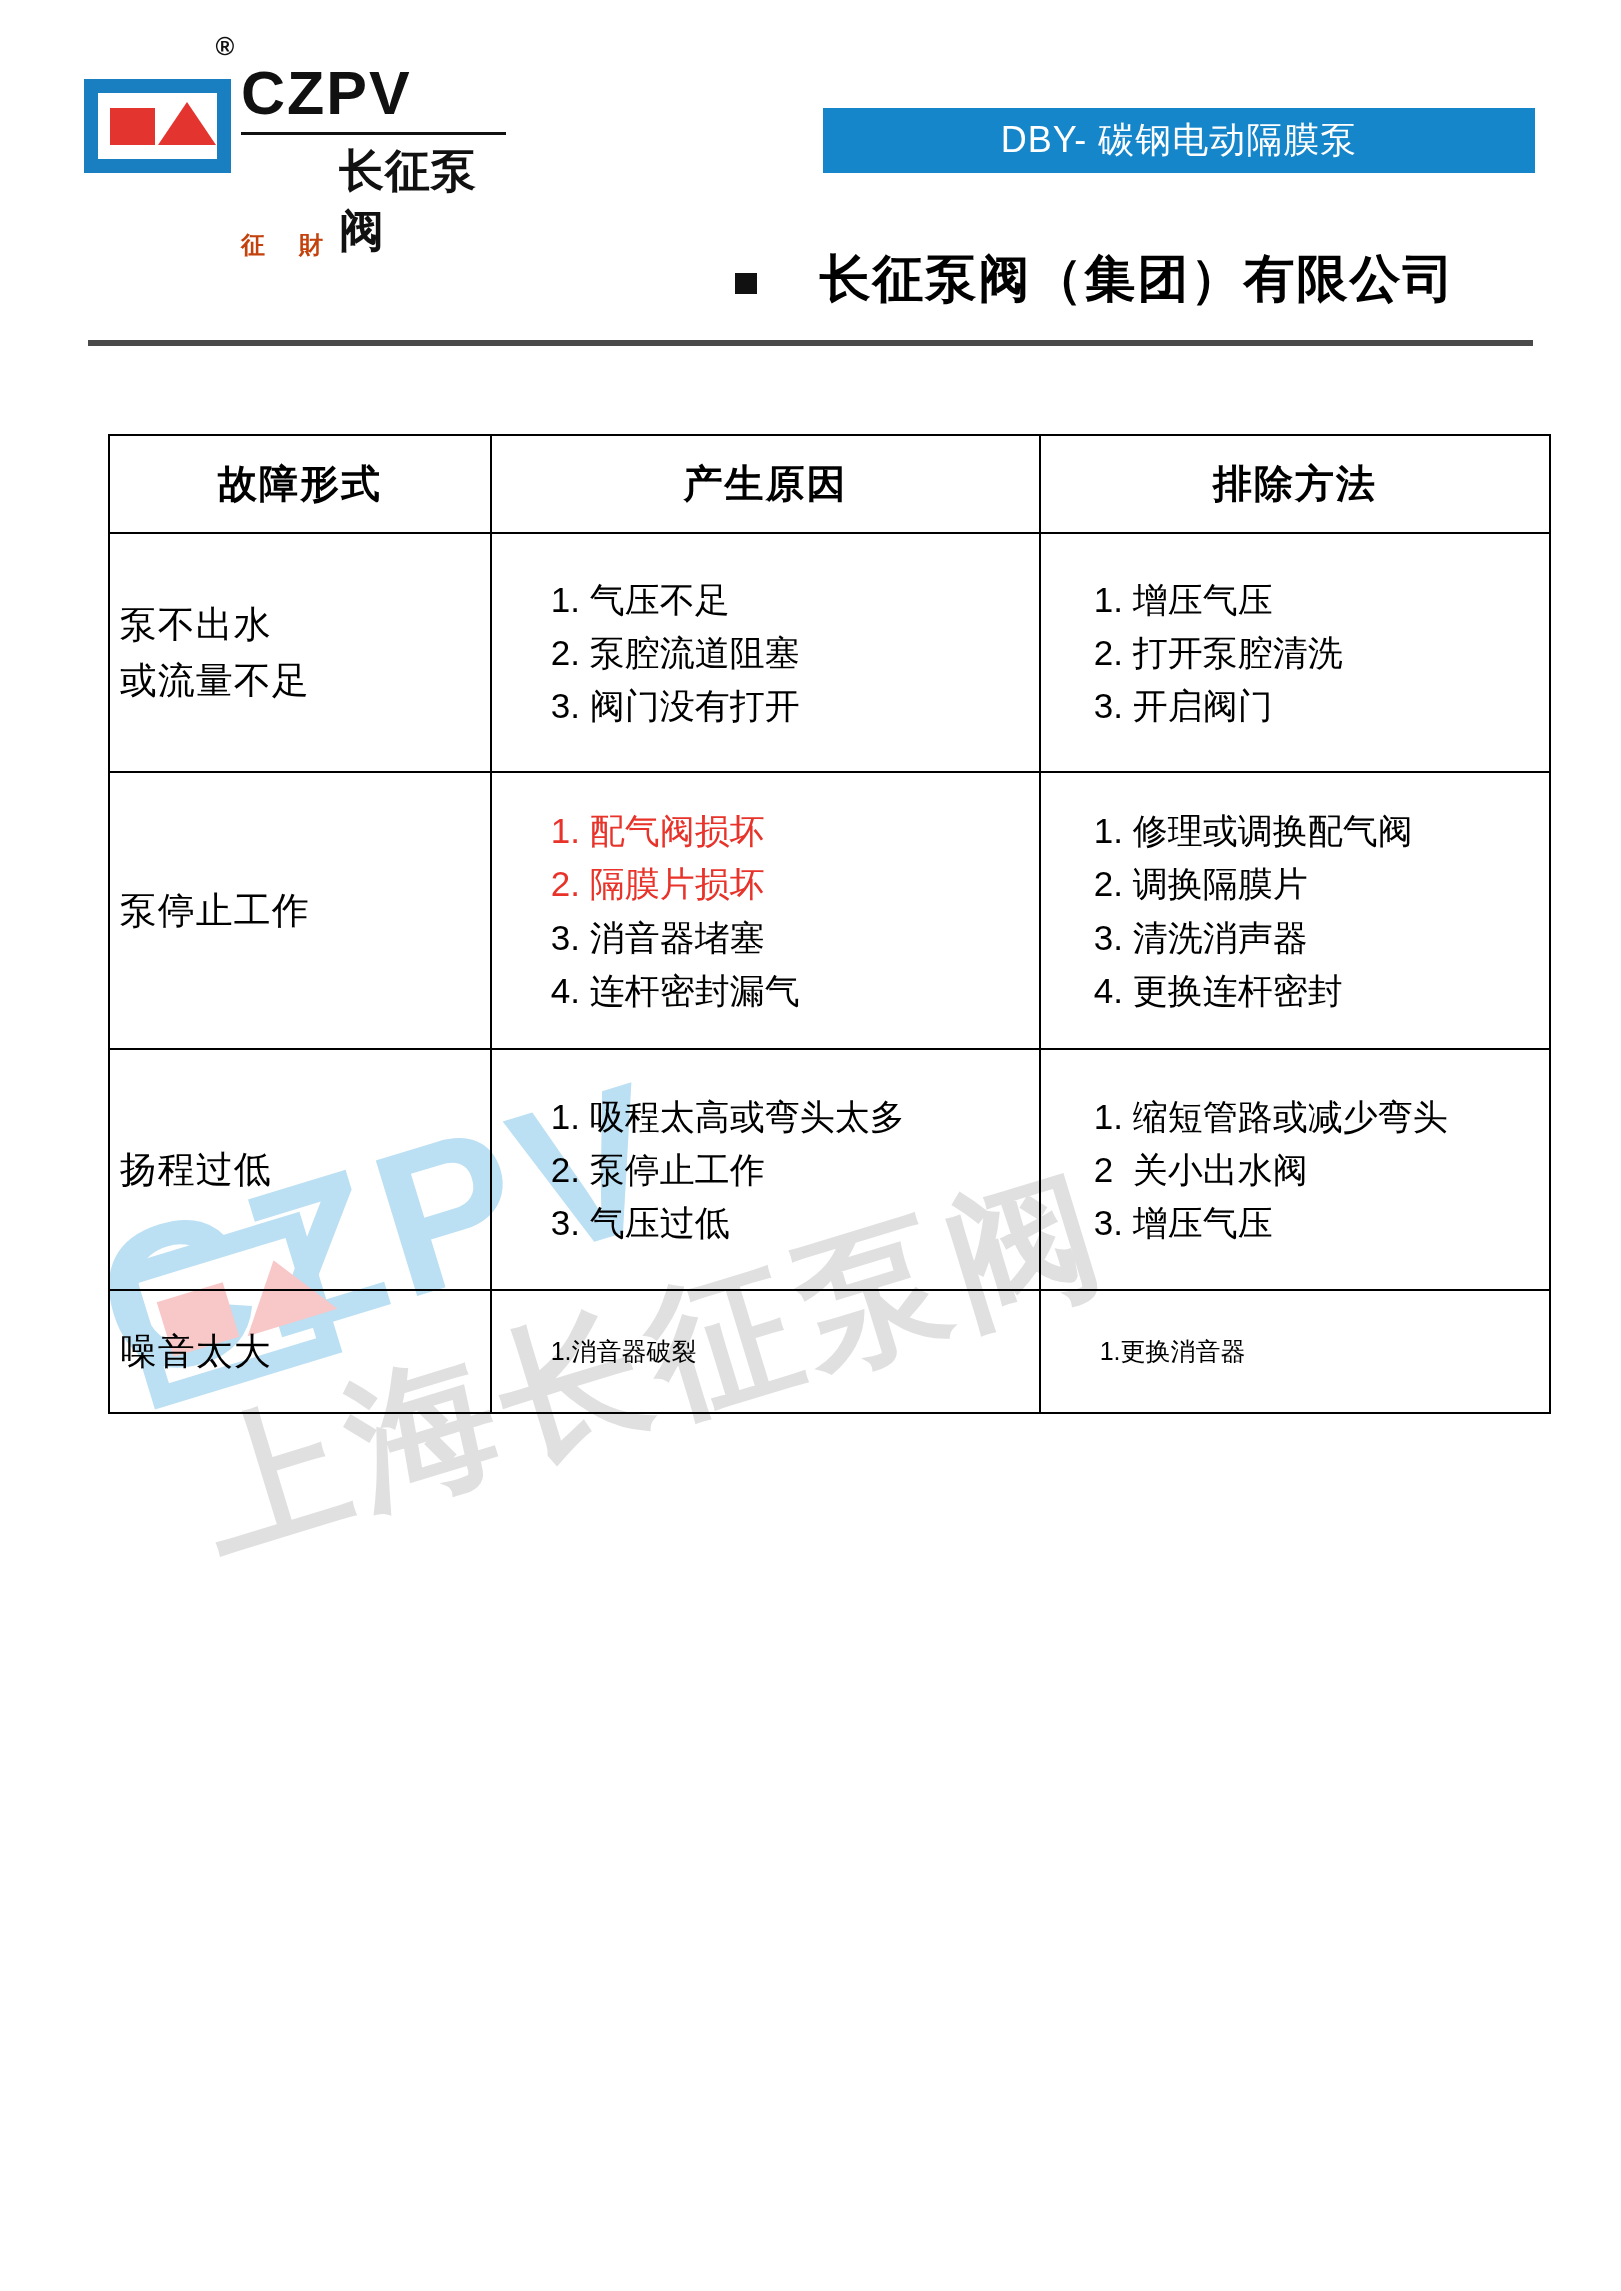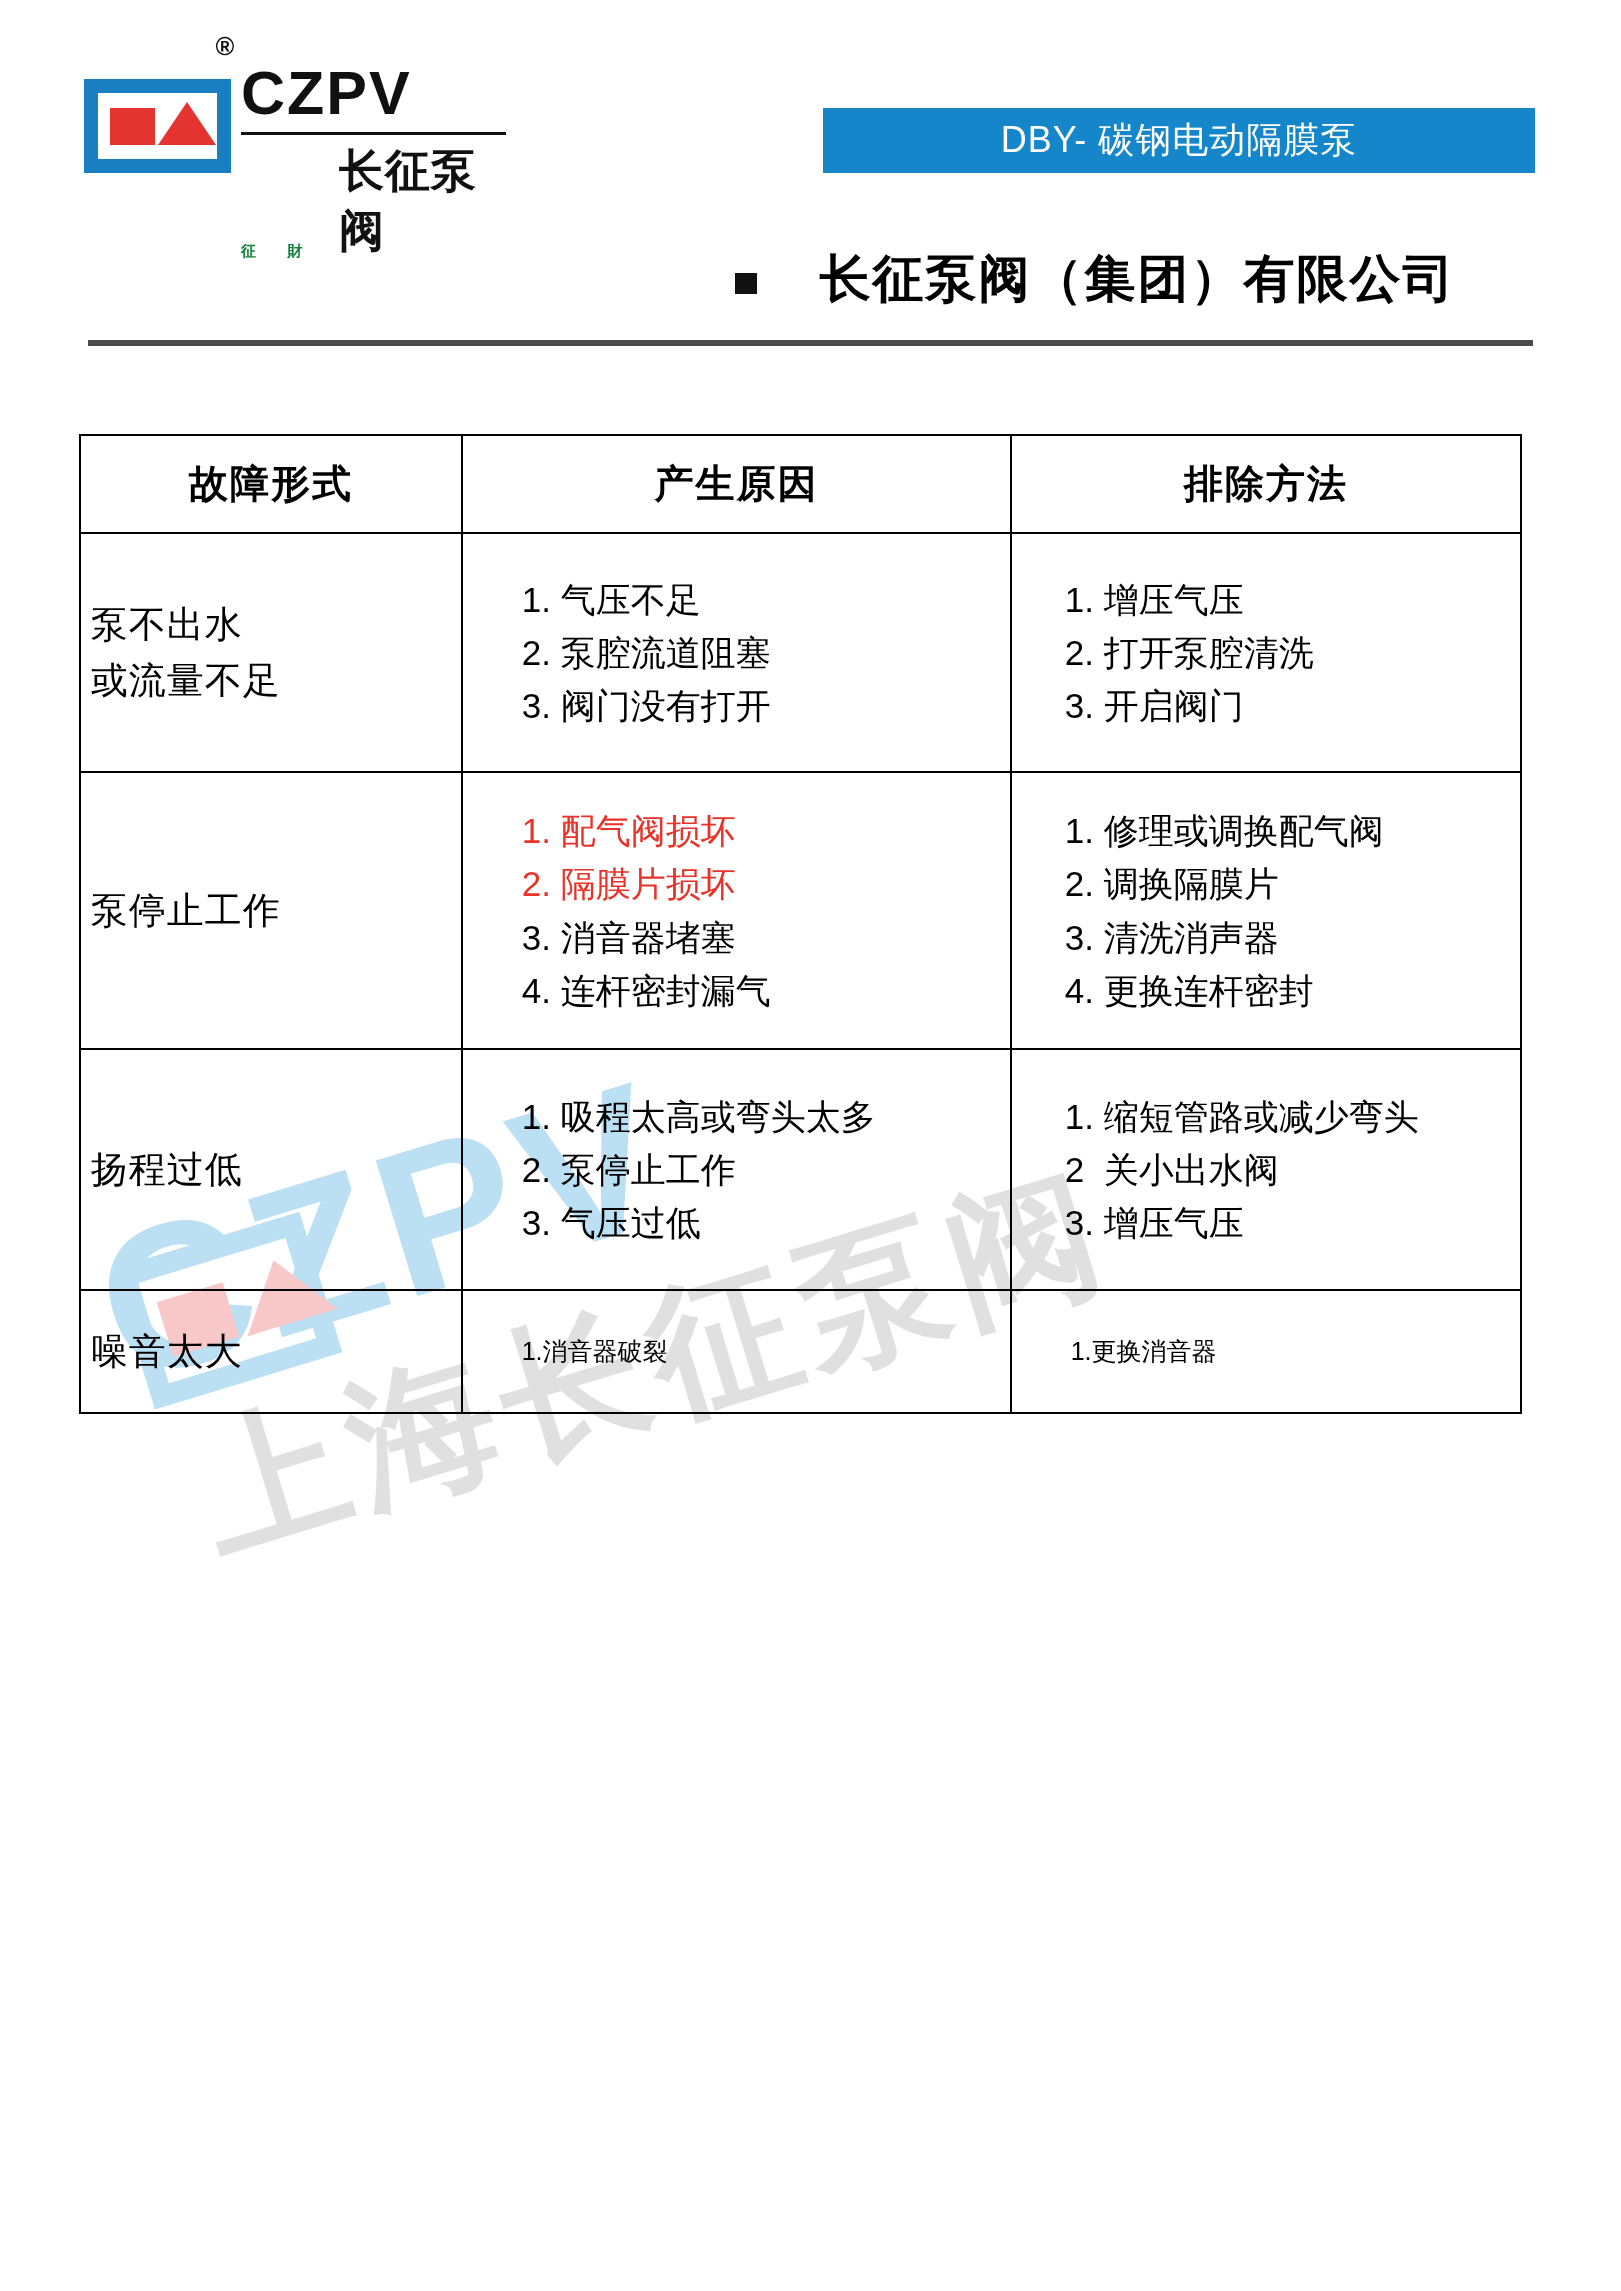--- a/index.html
+++ b/index.html
@@ -145,24 +145,24 @@
     font-weight: bold;
   }
   .logo-cn-row {
     margin-top: 7.8px;
     display: flex;
     align-items: flex-end;
     border-top: 3.9px solid #111;
     padding-top: 5.9px;
   }
   .logo-cn-small {
-    font-size: 15px;
+    font-size: 24px;
     font-weight: bold;
     letter-spacing: 13.7px;
-    color: #15803d;
+    color: #c2410c;
     width: 108px;
   }
   .logo-cn-big {
     font-size: 45px;
     font-weight: bold;
     letter-spacing: 1px;
     color: #111;
   }
 
   .title-banner {
@@ -223,21 +223,21 @@
     font-size: 37px;
     font-weight: bold;
     letter-spacing: 2px;
     padding: 13.7px 25.5px 15.7px 25.5px;
   }
 
   
   .table-wrap {
     position: relative;
     z-index: 2;
-    margin: 88px 88px 0 79px;
+    margin: 88px 88px 0 108px;
   }
   table.fault {
     border-collapse: collapse;
     width: 1441px;
     table-layout: fixed;
   }
   table.fault td {
     border: 2px solid #000000;
     vertical-align: middle;
     padding: 15.7px 9.8px;

